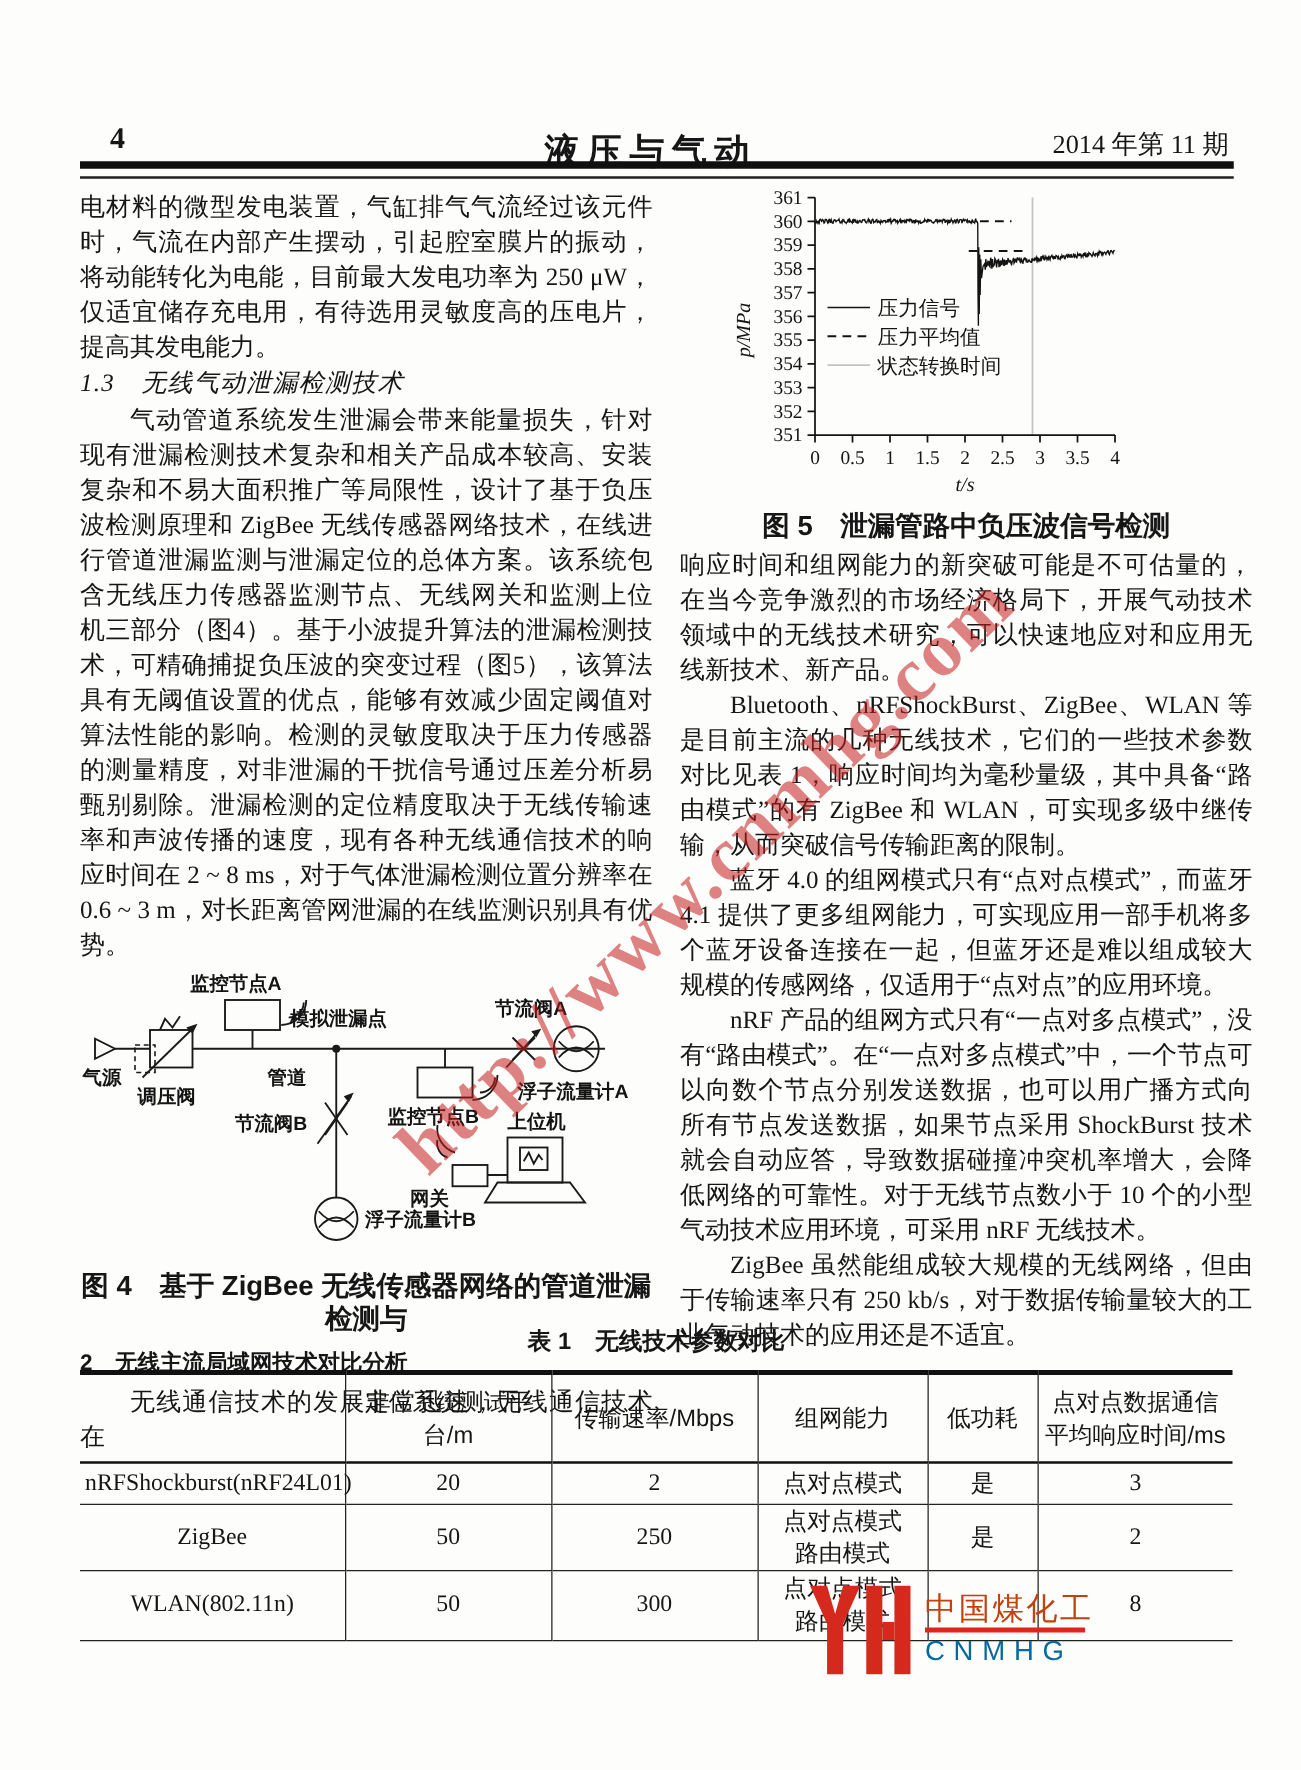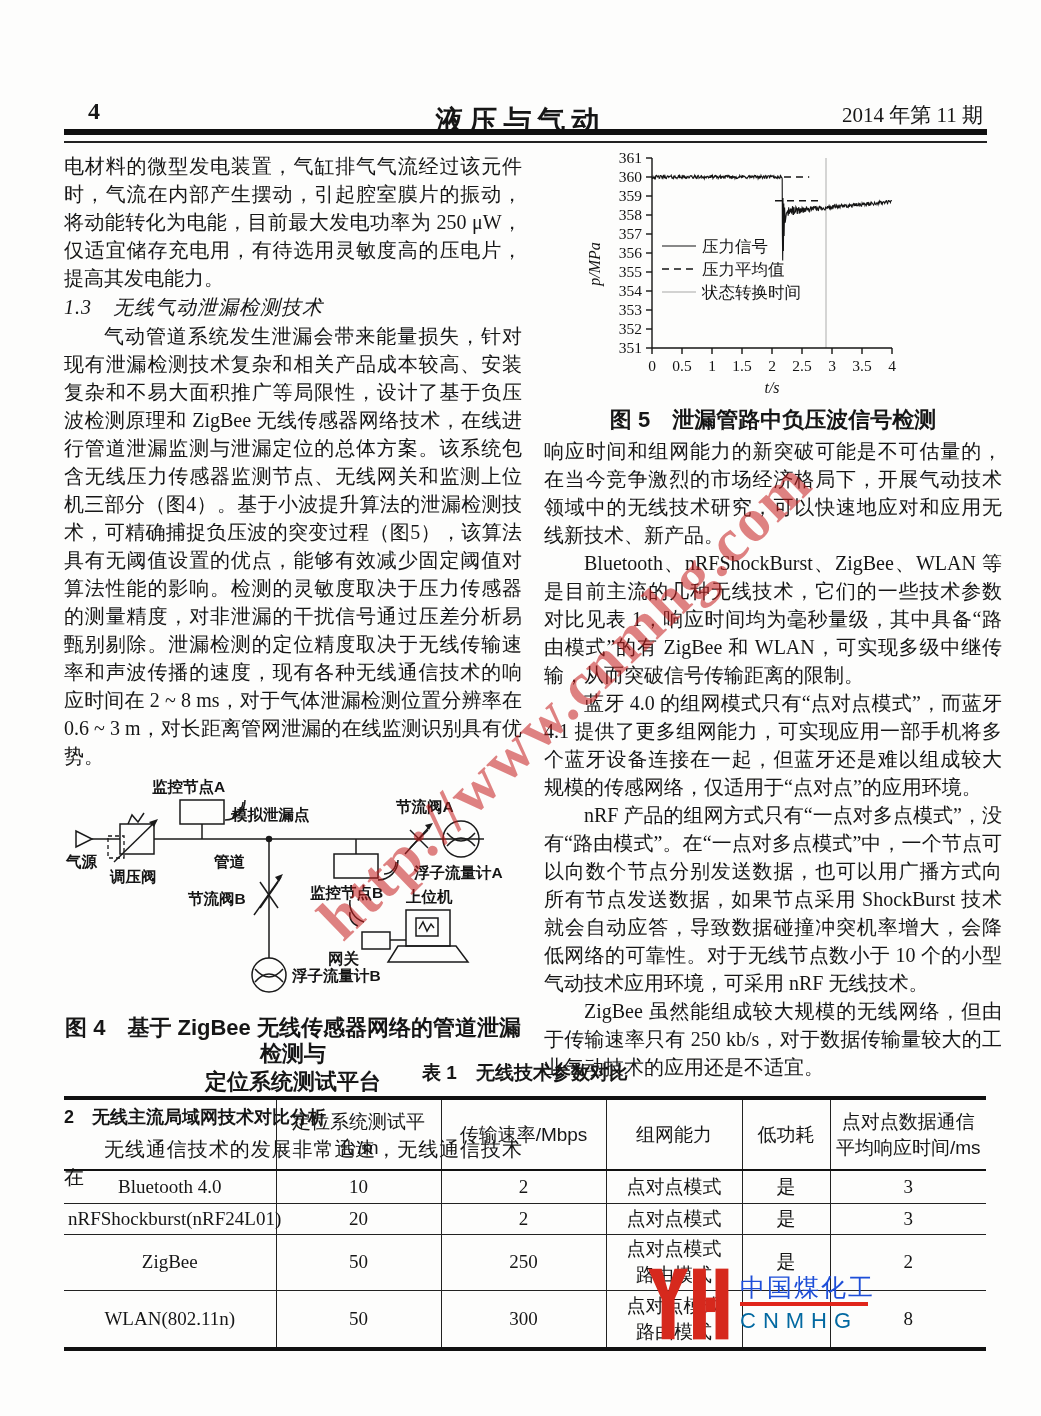--- a/index.html
+++ b/index.html
@@ -50,21 +50,21 @@
   tbody tr:nth-child(3){height:56px;}
   tbody tr:nth-child(4){height:59px;}
   tbody tr:nth-child(4) td{border-bottom:4px solid #111;}
   
   .watermark{position:absolute;left:565px;top:700px;transform:translate(-50%,-50%) rotate(-44deg);
     font-family:"Liberation Serif","DejaVu Serif",serif;font-weight:bold;font-size:62px;letter-spacing:2px;
     color:rgba(197,28,28,0.55);white-space:nowrap;z-index:6;pointer-events:none;}
   
   .logo{position:absolute;left:648px;top:1260px;display:flex;gap:10px;z-index:7;pointer-events:none;background:rgba(253,253,252,0.0);}
   .logo-texts{padding-top:14px;}
-  .logo-cn{font-family:"Liberation Sans","DejaVu Sans",sans-serif;font-size:25px;color:#1d4ed8;letter-spacing:2px;line-height:26px;}
+  .logo-cn{font-family:"Liberation Sans","DejaVu Sans",sans-serif;font-size:25px;color:#c2410c;letter-spacing:2px;line-height:26px;}
   .logo-rule{width:128px;height:4px;background:#e0251b;margin:2px 0 3px 0;}
   .logo-en{font-family:"Liberation Sans","DejaVu Sans",sans-serif;font-size:22px;color:#0369a1;letter-spacing:7px;line-height:24px;}
 </style>
 </head>
 <body>
 
 <div class="page">
 
   <div class="pg-num">4</div>
   <div class="jr-title">液压与气动</div>
@@ -139,21 +139,20 @@
       <line class="d-stroke" x1="326" y1="166" x2="342" y2="166"></line>
 
       <rect class="d-stroke" x="342" y="136" width="44" height="36"></rect>
       <rect class="d-stroke" x="352" y="144" width="22" height="18"></rect>
       <polyline class="d-stroke" points="355,155 359,148 363,157 367,150 370,154"></polyline>
       <polygon class="d-stroke" points="334,172 392,172 404,188 324,188"></polygon>
       <text class="d-label" x="342" y="128">上位机</text>
     </svg>
 
     <div class="fig-caption">图 4　基于 ZigBee 无线传感器网络的管道泄漏检测与</div>
-    <div class="fig-caption">定位系统测试平台</div>
 
     <div class="h-bold">2　无线主流局域网技术对比分析</div>
     <p class="para indent">无线通信技术的发展非常迅速，无线通信技术在</p>
   </div>
 
   <div class="col col-right">
     <div class="fig5-wrap">
       <svg id="fig5-plot" width="458" height="252" viewBox="0 0 458 252">
           <line x1="282" y1="12" x2="282" y2="202" class="vline"></line>
           <line x1="108" y1="12" x2="108" y2="202" class="ax"></line>
@@ -236,28 +235,20 @@
             <th>定位系统测试平台/m</th>
             <th>传输速率/Mbps</th>
             <th>组网能力</th>
             <th>低功耗</th>
             <th>点对点数据通信
 平均响应时间/ms</th>
           </tr>
         </thead>
       <tbody id="tbl-body">
           <tr>
-            <td>Bluetooth 4.0</td>
-            <td>10</td>
-            <td>2</td>
-            <td>点对点模式</td>
-            <td>是</td>
-            <td>3</td>
-          </tr>
-          <tr>
             <td>nRFShockburst(nRF24L01)</td>
             <td>20</td>
             <td>2</td>
             <td>点对点模式</td>
             <td>是</td>
             <td>3</td>
           </tr>
           <tr>
             <td>ZigBee</td>
             <td>50</td>

